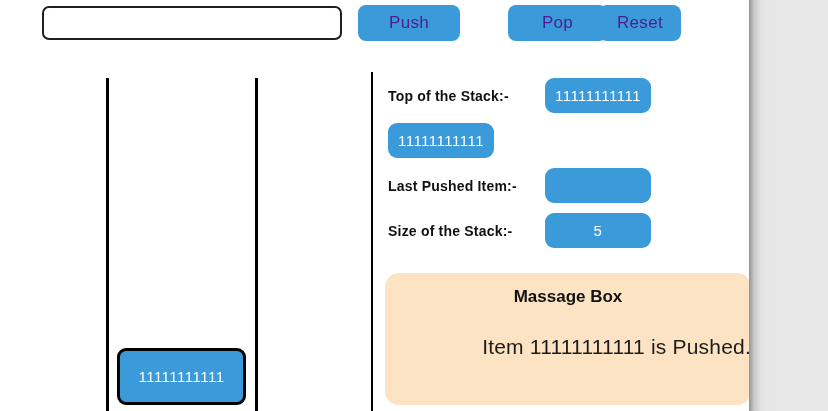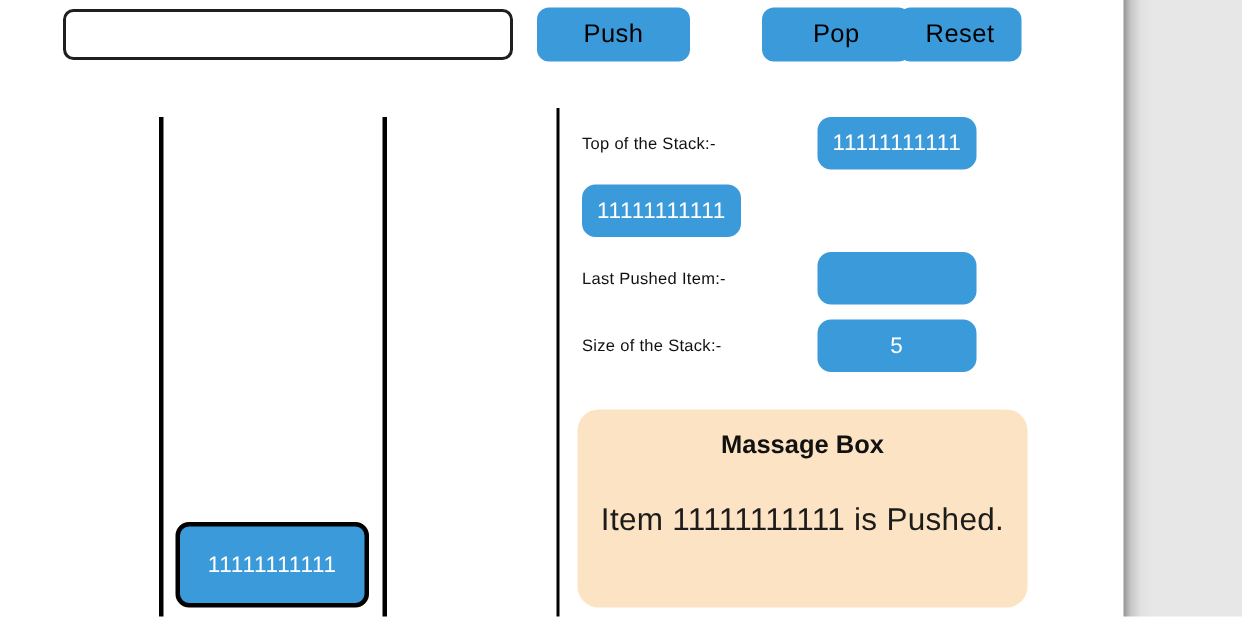--- a/index.html
+++ b/index.html
@@ -15,21 +15,21 @@
 
   
   .stack-input {
     left: 42px; top: 6px; width: 300px; height: 34px;
     border: 2px solid #1f1f1f; border-radius: 7px;
     font-size: 16px; padding: 0 10px; outline: none;
     background: #ffffff;
   }
   .btn {
     top: 5px; height: 36px;
-    background: #3b9ad9; color: #000000;
+    background: #3b9ad9; color: #4c1d95;
     border: none; border-radius: 8px;
     font-size: 17px; font-family: "Liberation Sans", sans-serif;
     cursor: pointer; letter-spacing: 0.3px;
   }
   .btn-push  { left: 358px; width: 102px; }
   .btn-pop   { left: 508px; width:  99px; }
   .btn-reset { left: 599px; width: 82px; }
 
   
   .stack-container {
@@ -49,42 +49,43 @@
     background: #000000;
   }
 
   
   .info-panel { left: 388px; top: 78px; width: 263px; }
   .info-row {
     display: flex; align-items: center;
     height: 35px; margin-bottom: 10px;
   }
   .info-label {
-    width: 157px; font-size: 11px; font-weight: 400; color: #111111;
+    width: 157px; font-size: 14px; font-weight: 700; color: #111111;
     letter-spacing: 0.2px;
   }
   .info-value {
     width: 106px; height: 35px;
     background: #3b9ad9; border-radius: 9px;
     color: #ffffff; font-size: 15px; letter-spacing: 0.5px;
     display: flex; align-items: center; justify-content: center;
   }
 
   
   .message-box {
-    left: 385px; top: 273px; width: 300px; height: 132px;
+    left: 385px; top: 273px; width: 366px; height: 132px;
     background: #fce3c3; border-radius: 14px;
     text-align: center;
   }
   .message-title {
     margin-top: 14px; font-size: 17px; font-weight: 700; color: #111111;
   }
   .message-text {
     margin-top: 28px; font-size: 21px; color: #1c1c1c;
     letter-spacing: 0.2px;
+    text-align: right;
   }
 
   
   .right-gutter {
     left: 749px; top: 0; width: 79px; height: 411px;
     background: linear-gradient(to right,
       #949494 0px, #c8c8c8 5px, #e2e2e2 12px, #e7e7e7 20px, #e7e7e7 100%);
   }
 </style>
 </head>

